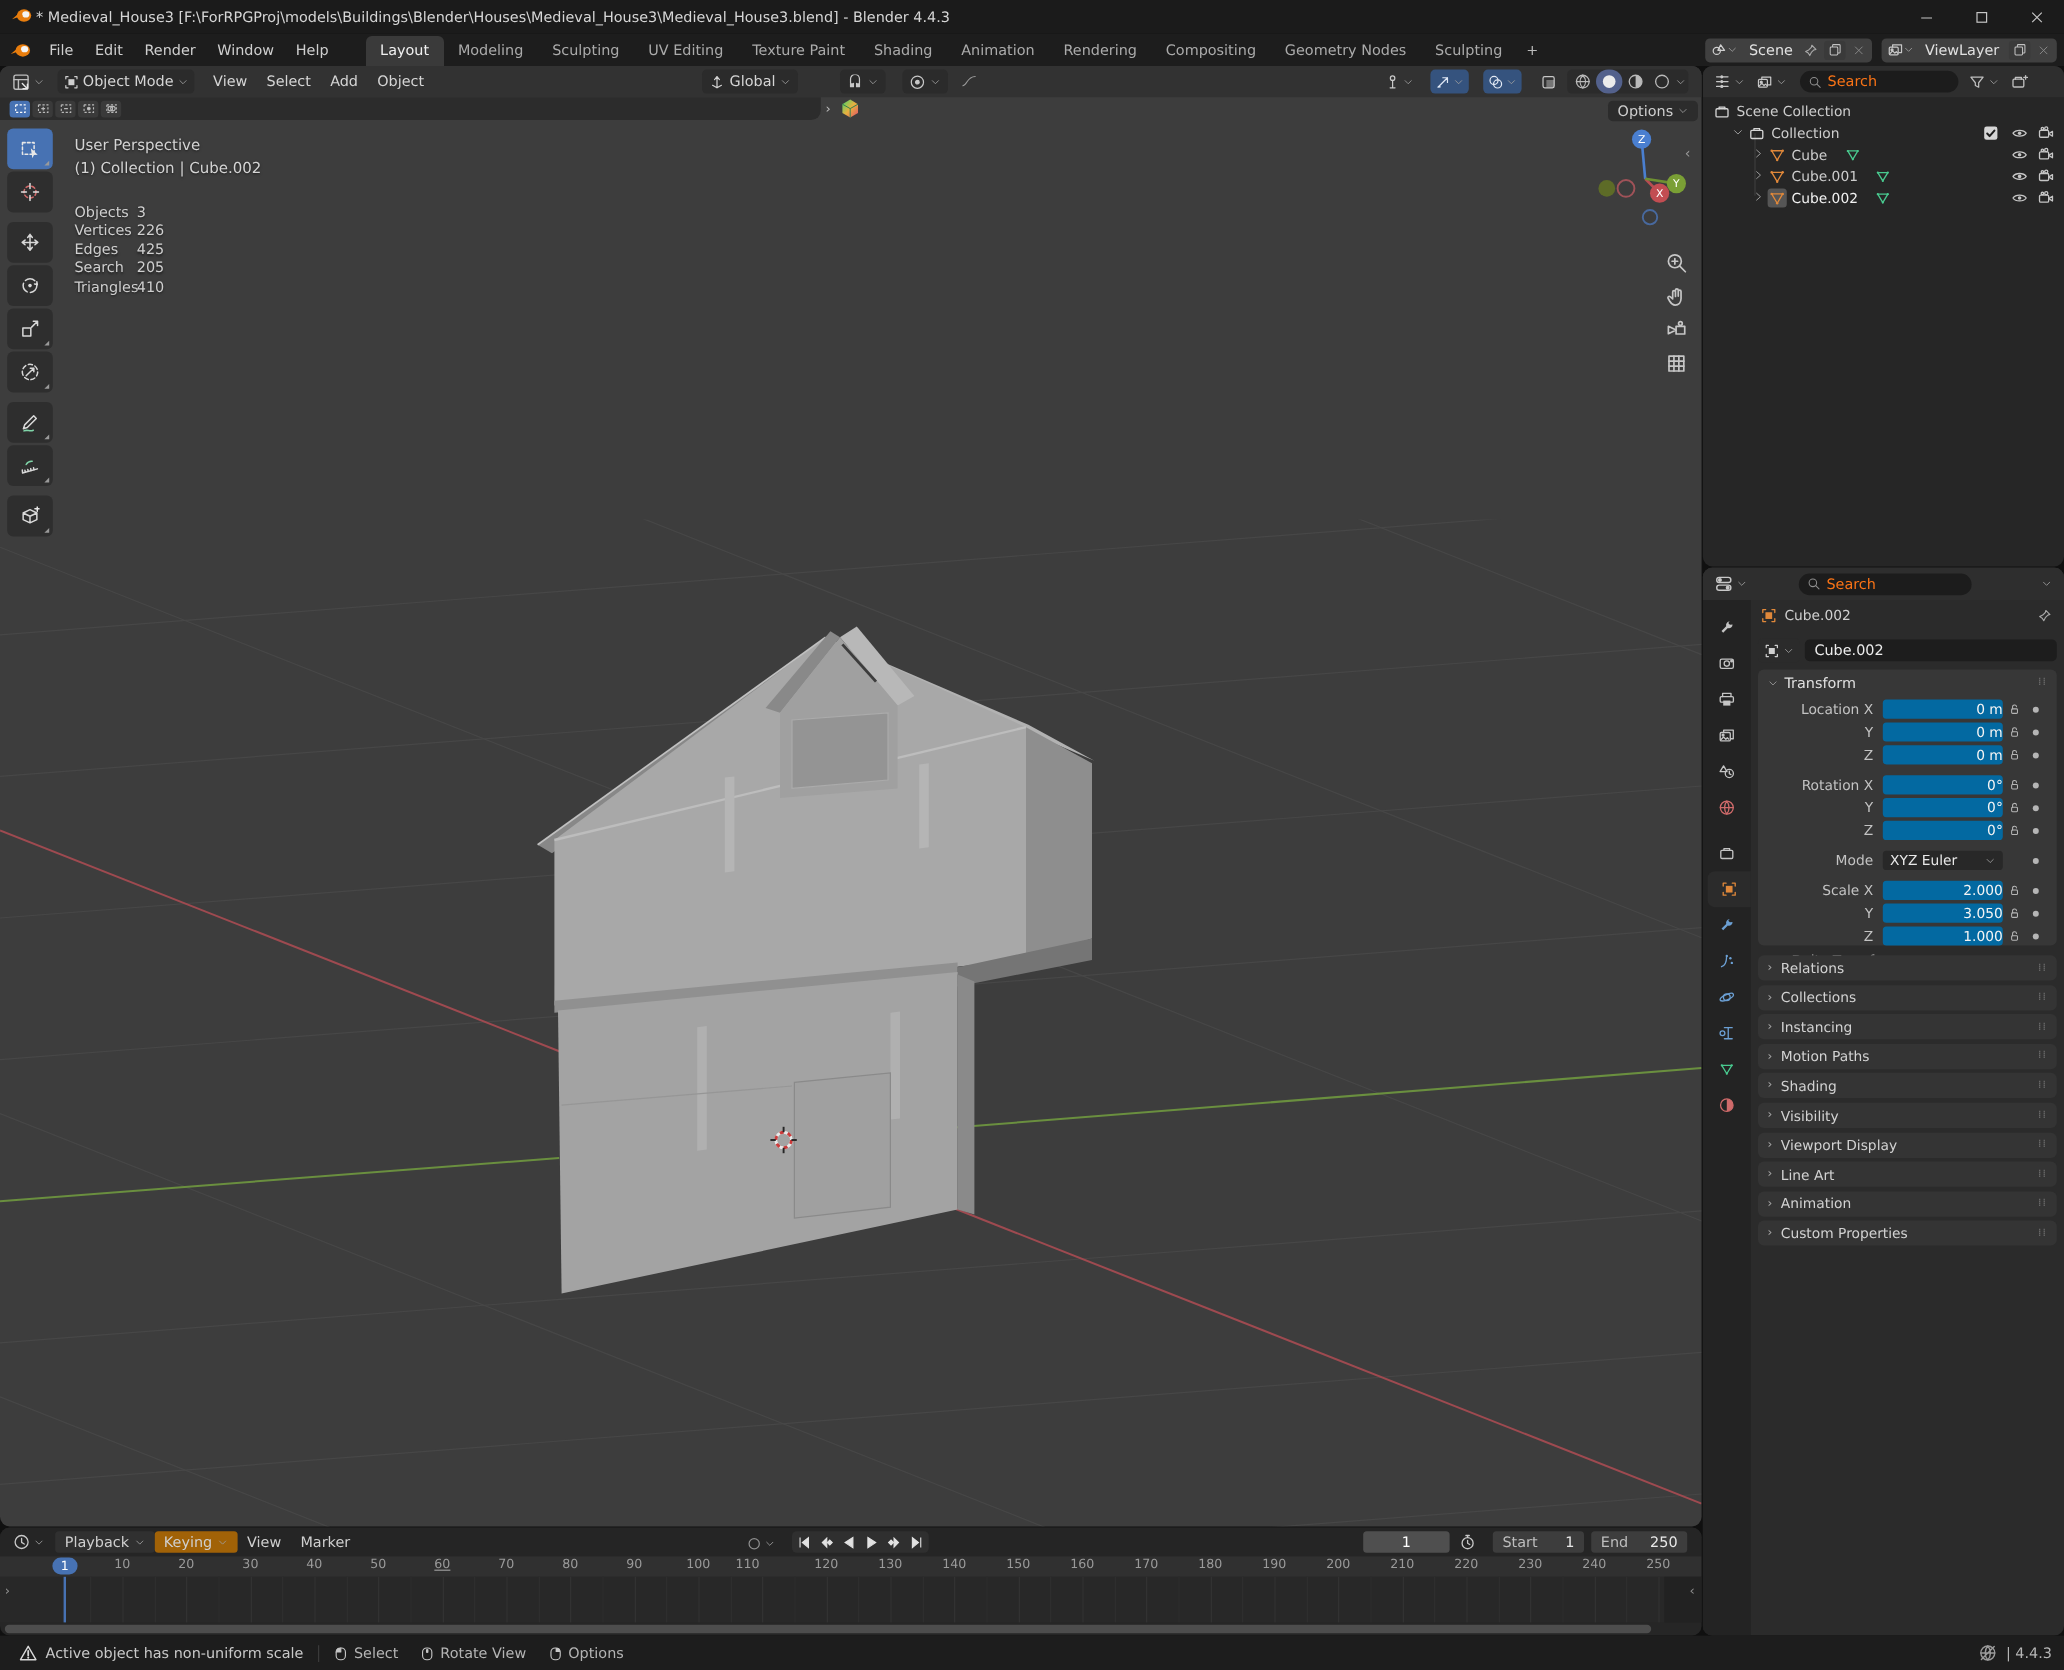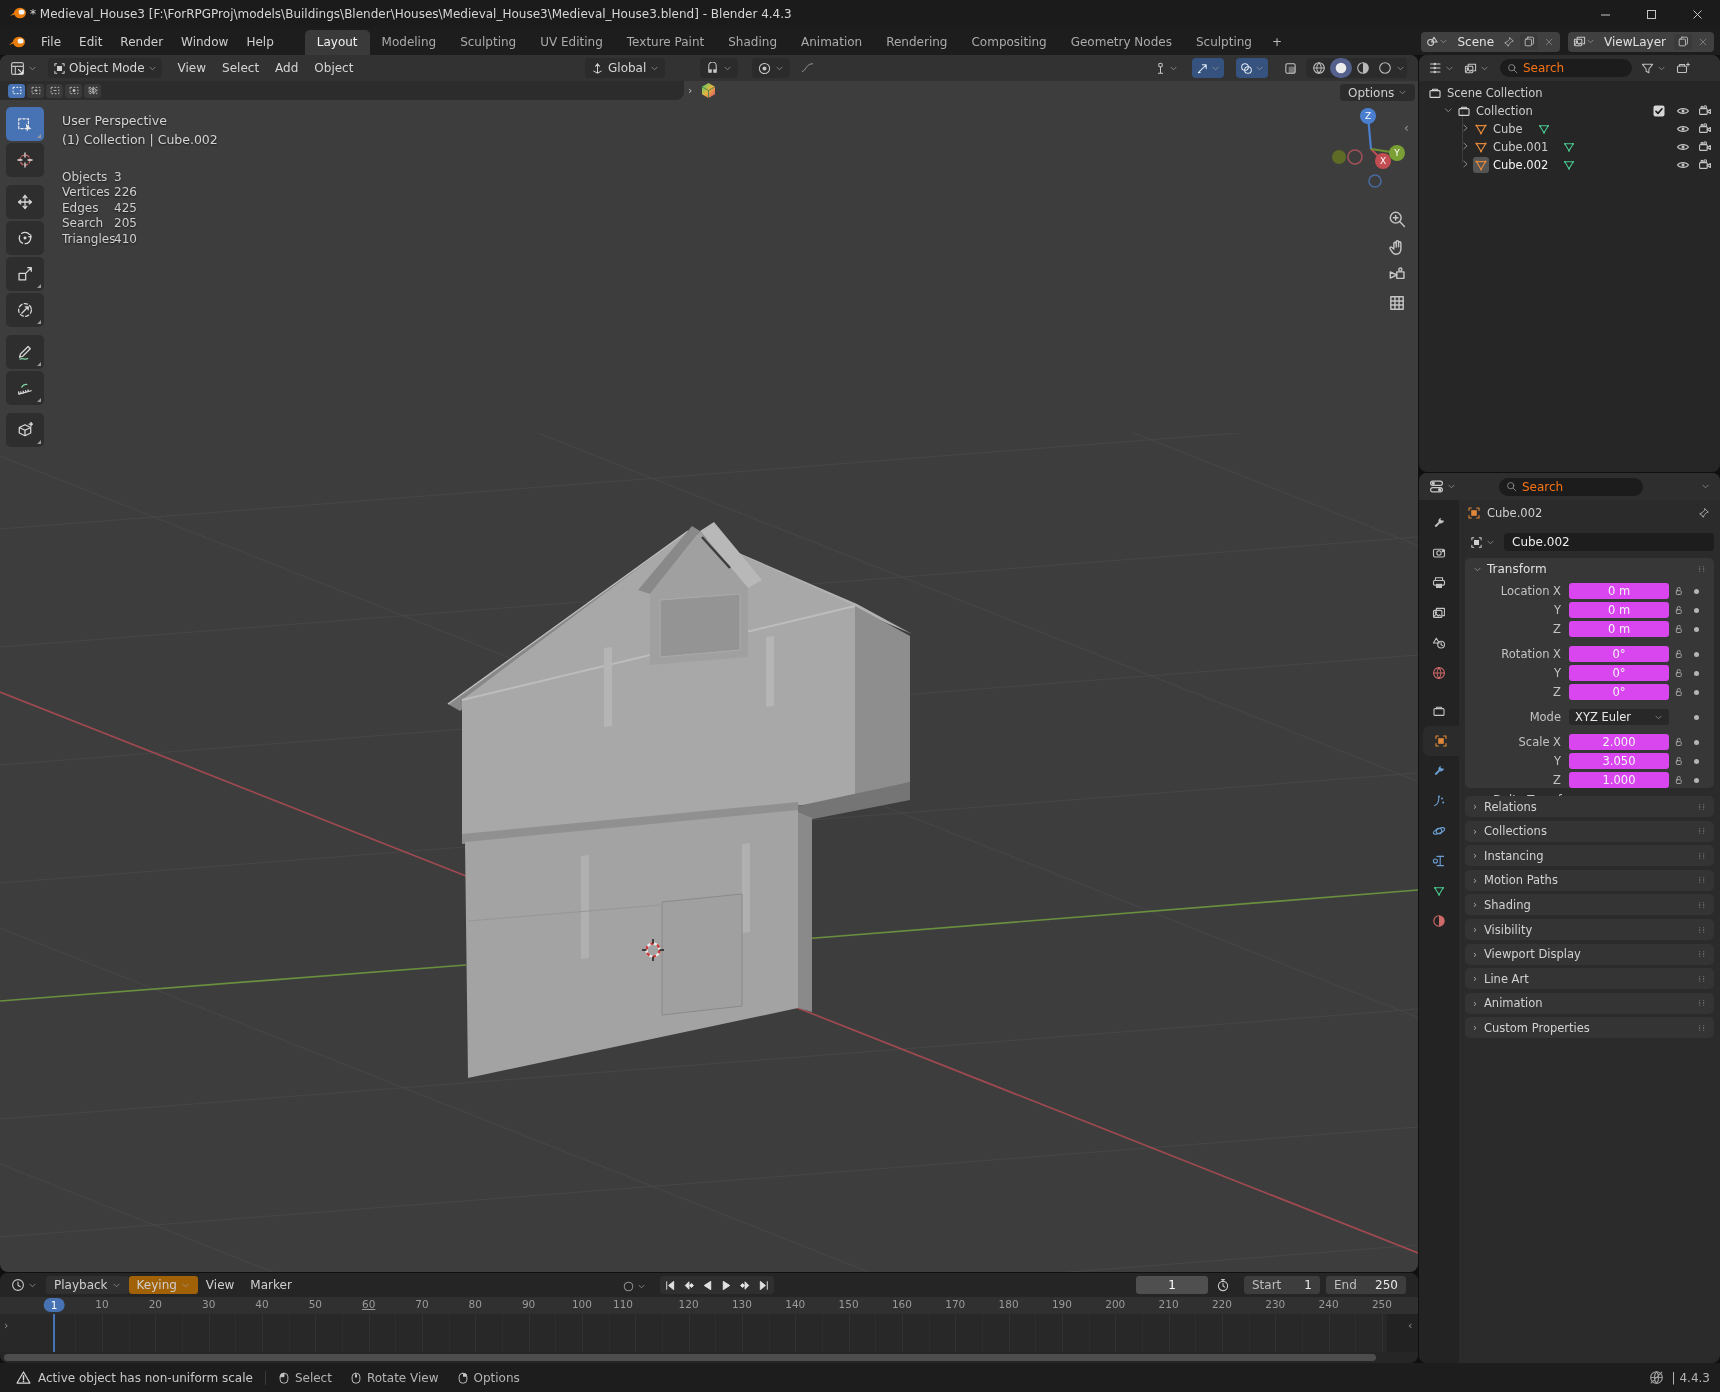--- a/index.html
+++ b/index.html
@@ -78,21 +78,21 @@
   .pr-tab.active{background:#2b2b2b;border-radius:6px 0 0 6px;margin-left:4px;width:36px;}
   .pr-content{position:absolute;left:40px;top:27px;width:261px;height:863px;}
   .crumb{display:flex;align-items:center;gap:6px;color:#cfcfcf;font-size:11.5px;}
   .namefield{display:flex;align-items:center;}
   .nameinput{flex:1;background:#1d1d1d;border-radius:4px;height:18px;display:flex;align-items:center;padding:0 8px;color:#ececec;}
   .panel{background:#373737;border-radius:5px;}
   .panel-h{display:flex;align-items:center;gap:5px;height:22px;padding:0 8px;color:#e0e0e0;font-size:12px;}
   .grip{margin-left:auto;color:#6f6f6f;font-size:9px;letter-spacing:1px;}
   .trow{display:flex;align-items:center;height:18px;margin-bottom:1px;}
   .trow .tl{width:96px;text-align:right;color:#c3c3c3;font-size:11.5px;padding-right:8px;white-space:nowrap;}
-  .tfield{width:100px;height:16px;border-radius:3px;background:#d946ef;display:flex;align-items:center;justify-content:center;color:#f4f4f4;font-size:11.5px;}
+  .tfield{width:100px;height:16px;border-radius:3px;background:#0369a1;display:flex;align-items:center;justify-content:flex-end;color:#f4f4f4;font-size:11.5px;}
   .tfield.drop{background:#282828;justify-content:space-between;padding:0 6px;box-sizing:border-box;width:100px;color:#e8e8e8;}
   .tlock{width:20px;display:flex;justify-content:center;color:#b9b9b9;}
   .tdot{width:14px;display:flex;justify-content:center;align-items:center;}
   .tdot i{width:5px;height:5px;border-radius:50%;background:#b5b5b5;display:block;}
   .cpanel{position:absolute;left:6px;width:249px;height:21px;background:#343434;border-radius:5px;display:flex;align-items:center;padding:0 8px;color:#d2d2d2;font-size:11.5px;box-sizing:border-box;}
   .disc{color:#a5a5a5;margin-right:7px;font-size:10px;}
 
   
   .tl-header{height:24px;background:#252525;display:flex;align-items:center;padding:0 6px;position:relative;}
   .tl-menu{padding:0 8px;height:18px;display:flex;align-items:center;gap:4px;color:#cfcfcf;border-radius:3px;}

